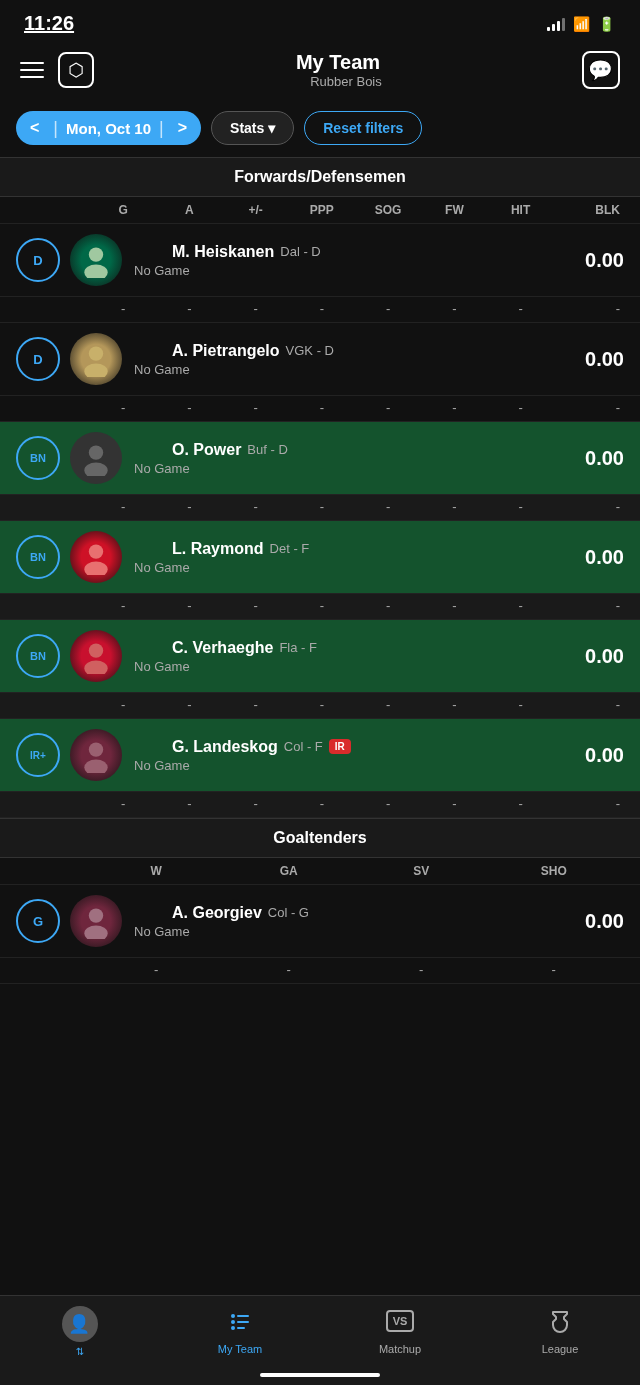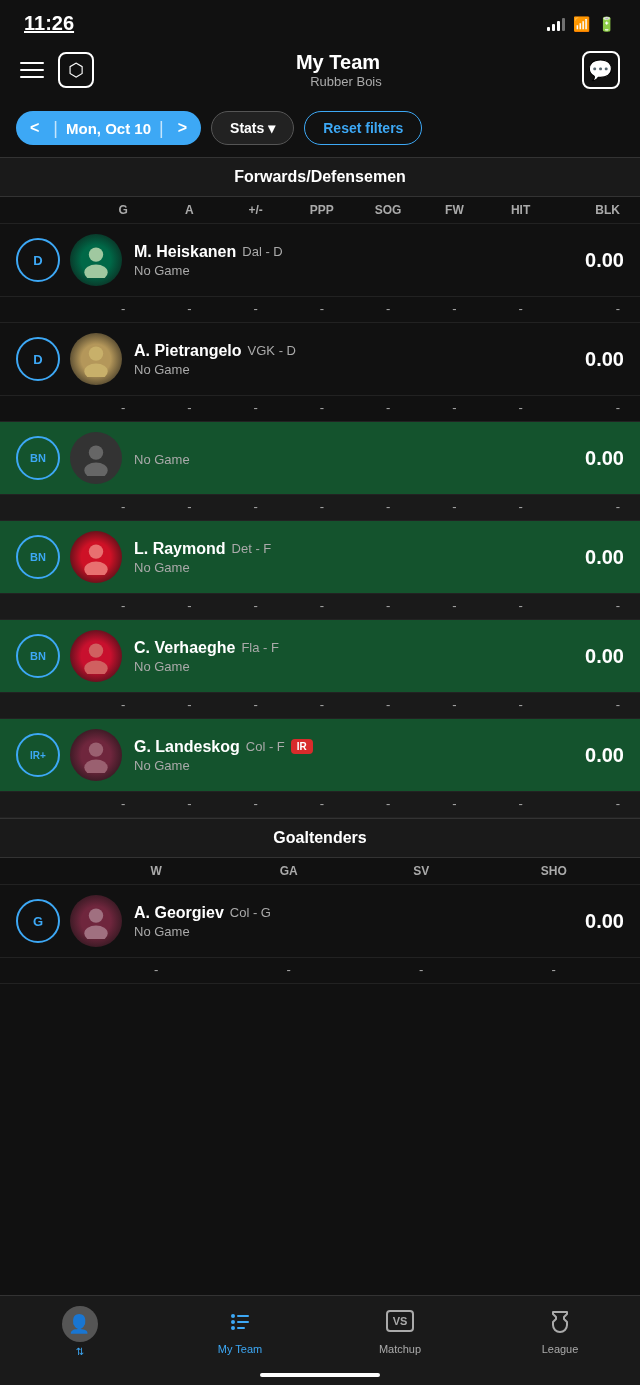--- a/index.html
+++ b/index.html
@@ -244,20 +244,21 @@
     .player-name-line {
       display: flex;
       align-items: center;
       gap: 6px;
       flex-wrap: wrap;
     }
     .player-name {
       font-size: 16px;
       font-weight: 700;
       color: #fff;
+      margin-left: 38px;
     }
     .player-team {
       font-size: 13px;
       color: #aaa;
       font-weight: 400;
     }
     .ir-badge {
       background: #d92b2b;
       color: #fff;
       font-size: 10px;
@@ -517,20 +518,24 @@
 
 <div class="player-row bench">
   <div class="position-badge" style="font-size:11px;">BN</div>
   <div class="player-avatar avatar-op">
     <svg viewBox="0 0 40 40" fill="#888">
         <circle cx="20" cy="14" r="8"></circle>
         <ellipse cx="20" cy="34" rx="13" ry="9"></ellipse>
       </svg>
   </div>
   <div class="player-info">
+    <div class="player-name-line">
+      <span class="player-name">O. Power</span>
+      <span class="player-team">Buf - D</span>
+    </div>
     <div class="player-status">No Game</div>
   </div>
   <div class="player-score">0.00</div>
 </div>
 <div class="stats-row bench">
   <div class="stat">-</div>
   <div class="stat">-</div>
   <div class="stat">-</div>
   <div class="stat">-</div>
   <div class="stat">-</div>

